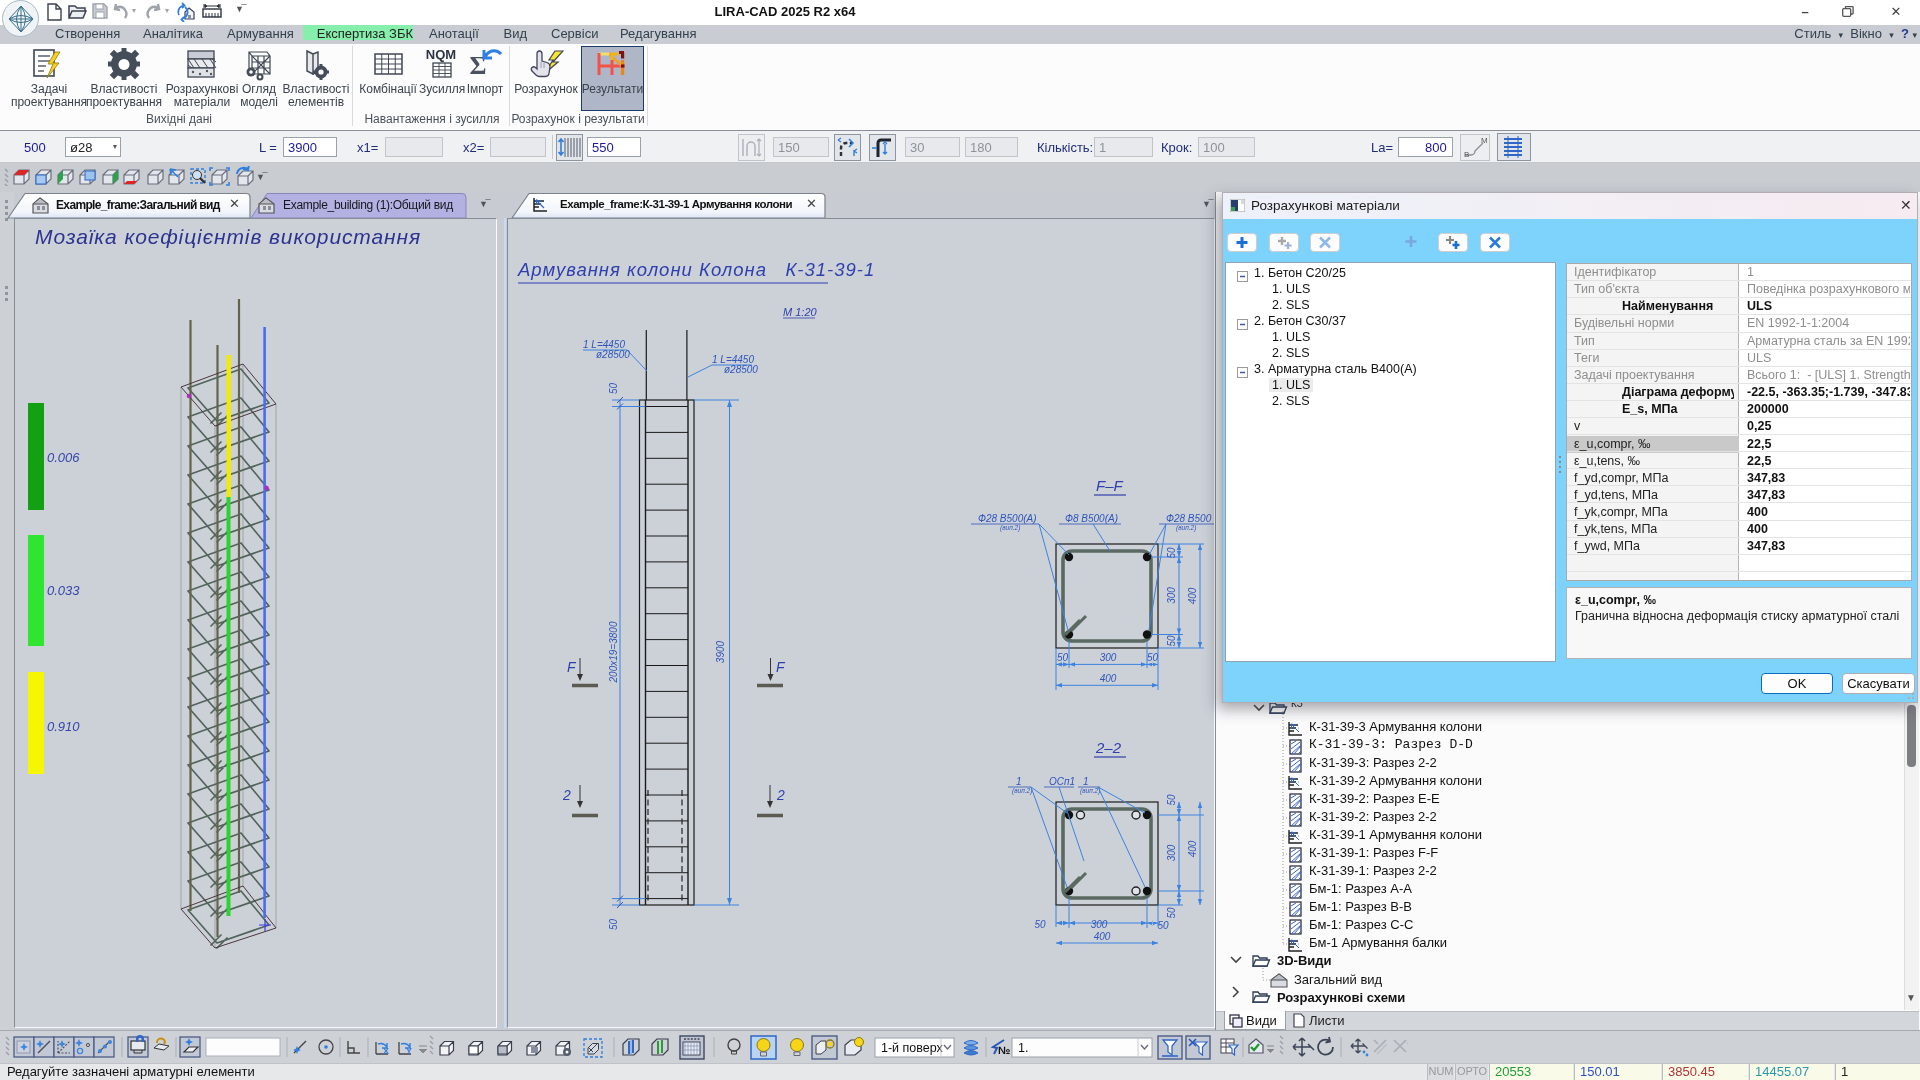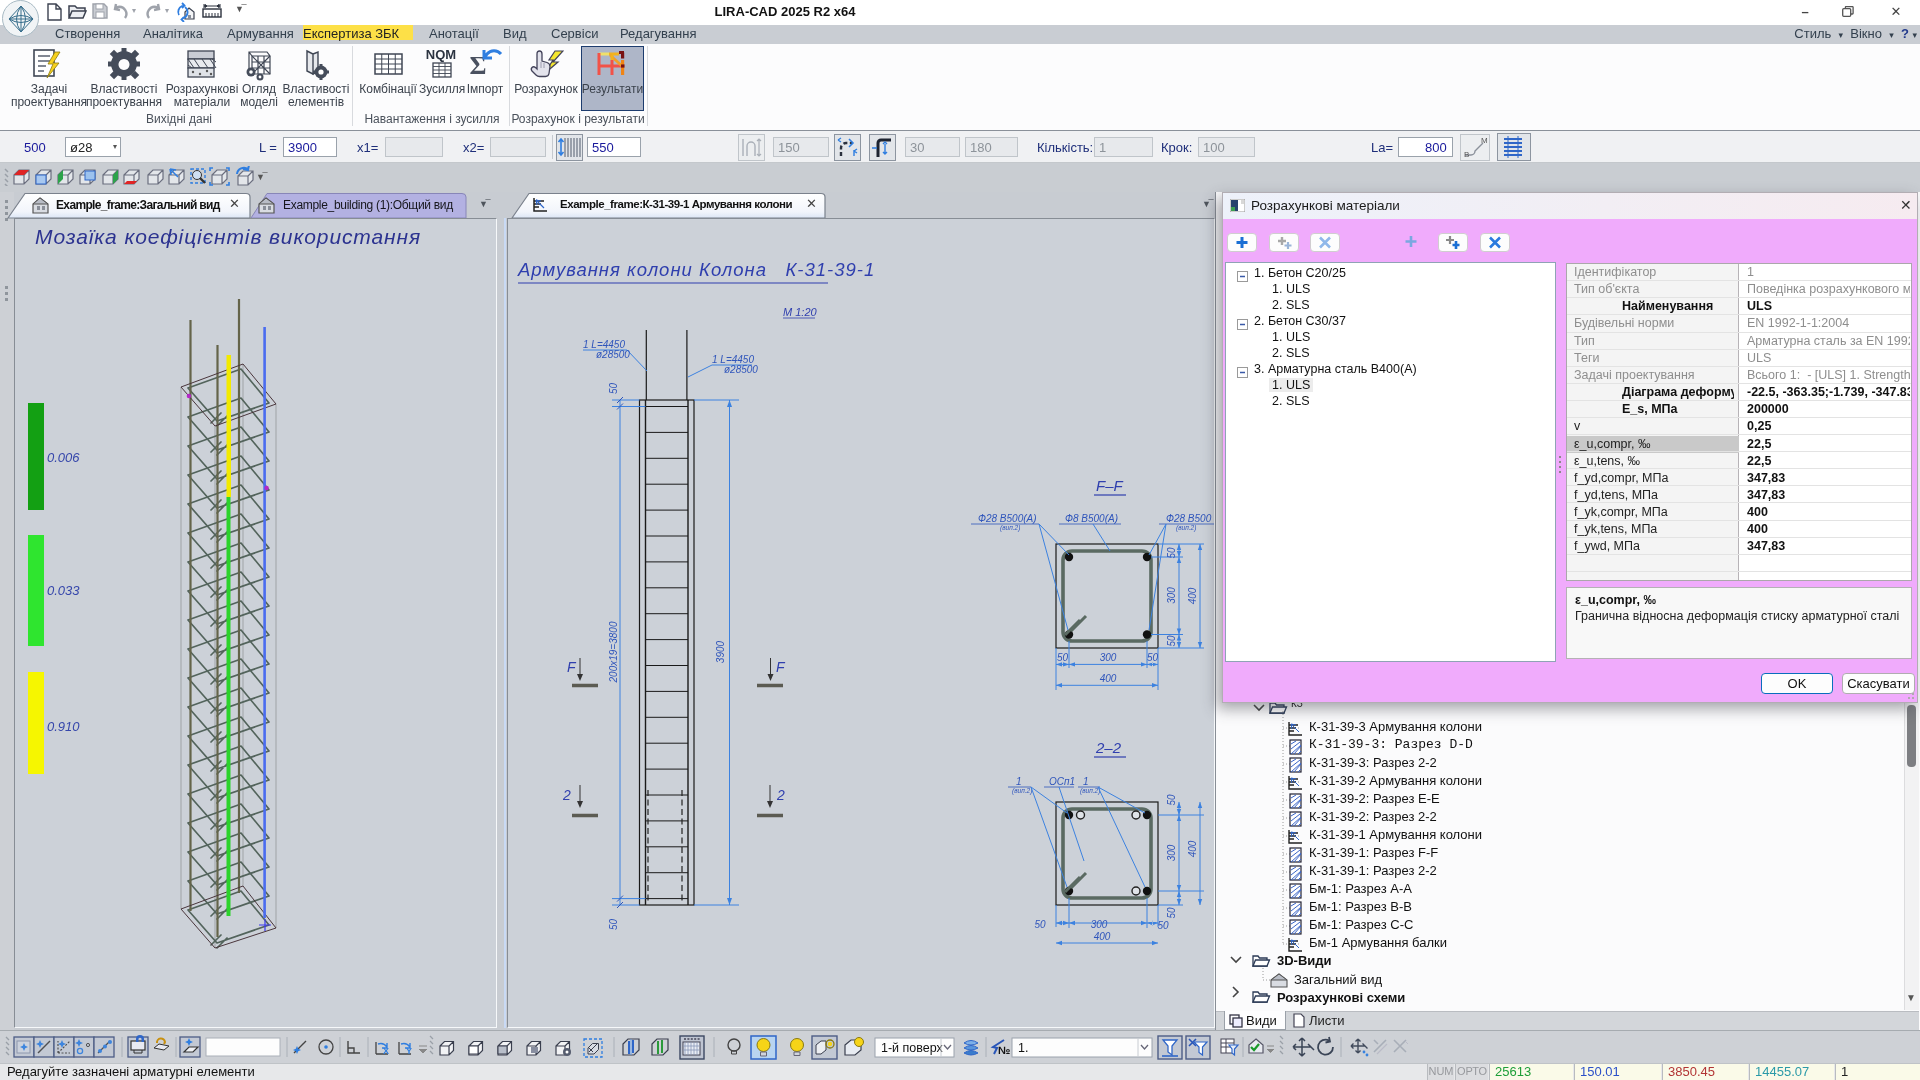--- a/index.html
+++ b/index.html
@@ -7,22 +7,22 @@
 .abs { position:absolute; }
 #app { position:relative; width:1920px; height:1080px; }
 
 
 #titlebar { position:absolute; left:0; top:0; width:1920px; height:25px; background:#ffffff; }
 #apptitle { position:absolute; left:660px; top:4px; width:250px; text-align:center; font-size:13px; font-weight:bold; color:#111; }
 .winbtn { position:absolute; top:3px; width:30px; height:18px; color:#444; font-size:13px; text-align:center; line-height:18px; }
 
 
 #menubar { position:absolute; left:0; top:25px; width:1920px; height:19px; background:#c9cdd3; font-size:13px; color:#33404e; }
-.mtab { position:absolute; top:0; height:15px; line-height:18px; text-align:left; }
-.mtab.sel { background:#fde047; color:#222; }
+.mtab { position:absolute; top:0; height:15px; line-height:18px; text-align:right; }
+.mtab.sel { background:#86efac; color:#222; }
 
 
 #ribbon { position:absolute; left:0; top:44px; width:1920px; height:87px; background:#fcfcfd; border-bottom:1px solid #8a9099; }
 .rlabel { position:absolute; top:39px; font-size:12px; color:#3c434d; text-align:center; line-height:13px; }
 .rgroupcap { position:absolute; top:68px; font-size:12px; color:#4a515b; text-align:center; }
 .rsep { position:absolute; top:2px; width:1px; height:80px; background:#d8dade; }
 .ricon { position:absolute; top:4px; }
 
 
 #parambar { position:absolute; left:0; top:131px; width:1920px; height:32px; background:#f0f1f3; border-bottom:1px solid #c4c8cc; font-size:13px; }
@@ -44,21 +44,21 @@
 
 #btoolbar { position:absolute; left:0; top:1030px; width:1920px; height:33px; background:#ced1d6; border-top:1px solid #a6abb0; }
 
 
 #statusbar { position:absolute; left:0; top:1063px; width:1920px; height:17px; background:#e7e8ea; border-top:1px solid #bfc3c7; font-size:13px; }
 .sfield { position:absolute; top:0; height:16px; line-height:15px; font-size:13px; padding-left:5px; border-left:1px solid #b8bbbf; }
 .syellow { background:#fafae8; }
 .sgray { background:#dcdde0; color:#97999d; text-align:center; padding:0; }
 
 
-#dialog { position:absolute; left:1222px; top:192px; width:696px; height:511px; background:#f0abfc; border:1px solid #b2adb3; box-shadow:-5px 6px 14px rgba(60,60,70,0.45); }
+#dialog { position:absolute; left:1222px; top:192px; width:696px; height:511px; background:#7dd3fc; border:1px solid #b2adb3; box-shadow:-5px 6px 14px rgba(60,60,70,0.45); }
 .dbtn { position:absolute; width:30px; height:19px; background:#fdfdfd; border:1px solid #d0cdd0; border-radius:4px; }
 </style>
 </head>
 <body>
 <div id="app">
 
 <div id="titlebar">
   <div id="apptitle">LIRA-CAD 2025 R2 x64</div>
   <div class="winbtn" style="left:1790px; font-weight:bold;">–</div>
   <svg class="abs" style="left:1842px; top:6px;" width="12" height="11" viewBox="0 0 12 11">
@@ -873,21 +873,21 @@
           <path d="M2 2 l12 12 m0 -12 L2 14" stroke="#8a92a0" stroke-width="1.6" fill="none"></path>
           <path d="M12 2 l4 4" stroke="#aab"></path>
         </g>
   </svg>
 </div>
 
 <div id="statusbar">
   <div style="position:absolute; left:7px; top:0; line-height:16px; color:#111;">Редагуйте зазначені арматурні елементи</div>
   <div class="sfield sgray" style="left:1427px; width:27px; font-size:11px;">NUM</div>
   <div class="sfield sgray" style="left:1455px; width:33px; font-size:11px;">ОРТО</div>
-  <div class="sfield syellow" style="left:1489px; width:84px; color:#1d9e38;">25613</div>
+  <div class="sfield syellow" style="left:1489px; width:84px; color:#1d9e38;">20553</div>
   <div class="sfield syellow" style="left:1574px; width:87px; color:#2b50c8;">150.01</div>
   <div class="sfield syellow" style="left:1662px; width:86px; color:#b23434;">3850.45</div>
   <div class="sfield syellow" style="left:1749px; width:85px; color:#2b9aa8;">14455.07</div>
   <div class="sfield syellow" style="left:1835px; width:85px; color:#222;">1</div>
 </div>
 
 <div id="dialog">
 
   <div class="abs" style="left:0; top:0; width:694px; height:26px; background:linear-gradient(90deg,#edf1fa,#f2eef4 55%,#f6ebf0);"></div>
   <svg class="abs" style="left:7px; top:6px;" width="15" height="13" viewBox="0 0 15 13">

